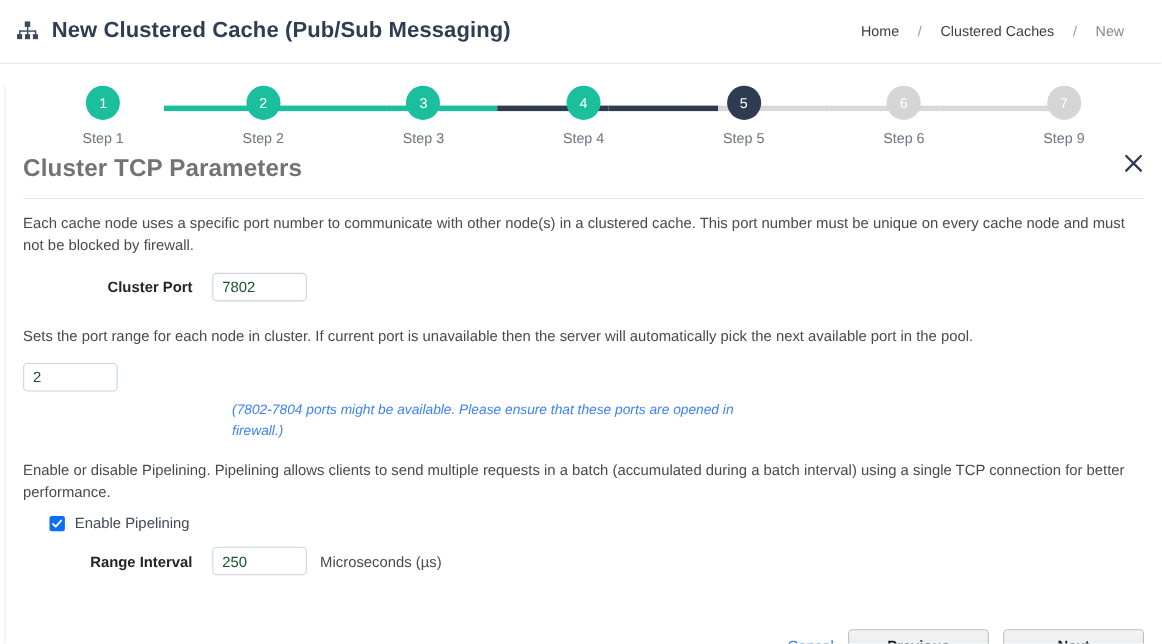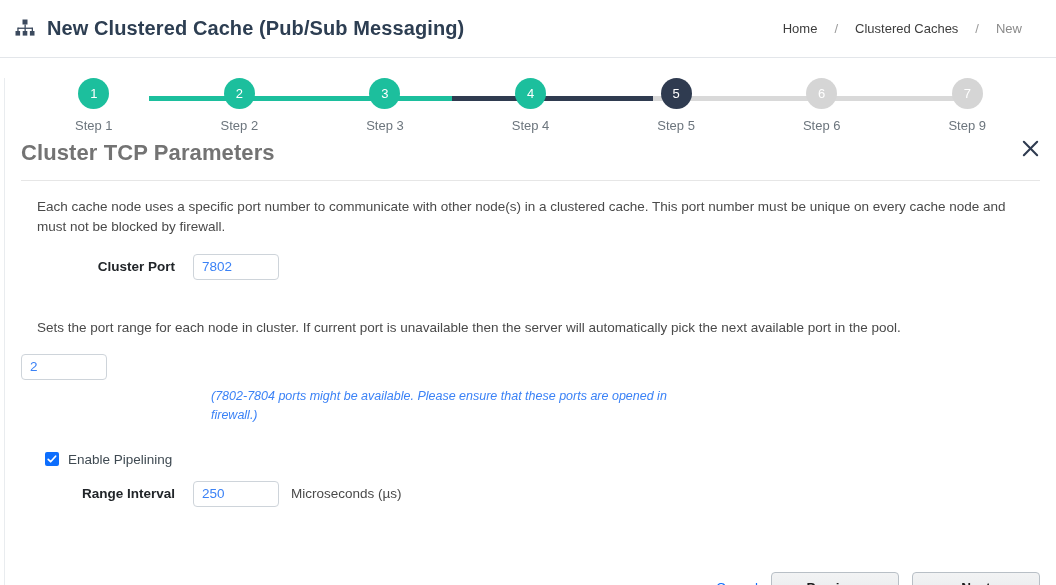--- a/index.html
+++ b/index.html
@@ -137,21 +137,21 @@
     border: 0;
     border-top: 1px solid #e6e6e6;
     margin: 14px 0 12px 0;
   }
 
   
   .desc {
     font-size: 13.5px;
     color: #4a4a4a;
     line-height: 1.5;
-    margin: 16px;
+    margin: 0;
   }
   .field-row {
     display: flex;
     align-items: center;
     margin-top: 14px;
   }
   .field-label {
     width: 172px;
     text-align: right;
     padding-right: 18px;
@@ -159,21 +159,21 @@
     font-weight: bold;
     color: #212529;
   }
   .field-input {
     width: 86px;
     height: 26px;
     border: 1px solid #ced4da;
     border-radius: 4px;
     padding: 2px 8px;
     font-size: 13.5px;
-    color: #3b82f6;
+    color: #14532d;
     font-family: "Liberation Sans", sans-serif;
     background: #fff;
     outline: none;
   }
   .unit {
     margin-left: 12px;
     font-size: 13.5px;
     color: #4a4a4a;
   }
   .hint {
@@ -333,20 +333,21 @@
 
   <p class="desc">Sets the port range for each node in cluster. If current port is unavailable then the server will automatically pick the next available port in the pool.</p>
 
   <div class="field-row">
     <input class="field-input" type="text" value="2" style="">
   </div>
   <div class="hint">(7802-7804 ports might be available. Please ensure that these ports are opened in firewall.)</div>
 
   <div class="gap-md"></div>
 
+  <p class="desc">Enable or disable Pipelining. Pipelining allows clients to send multiple requests in a batch (accumulated during a batch interval) using a single TCP connection for better performance.</p>
 
   <div class="checkrow">
     <span class="cbx">
       <svg viewBox="0 0 14 14" width="12" height="12" aria-hidden="true">
         <polyline points="2.6,7.4 5.4,10.2 11.2,3.8" fill="none" stroke="#ffffff" stroke-width="2" stroke-linecap="round" stroke-linejoin="round"></polyline>
       </svg>
     </span>
     <span class="checkrow-label">Enable Pipelining</span>
   </div>
 

